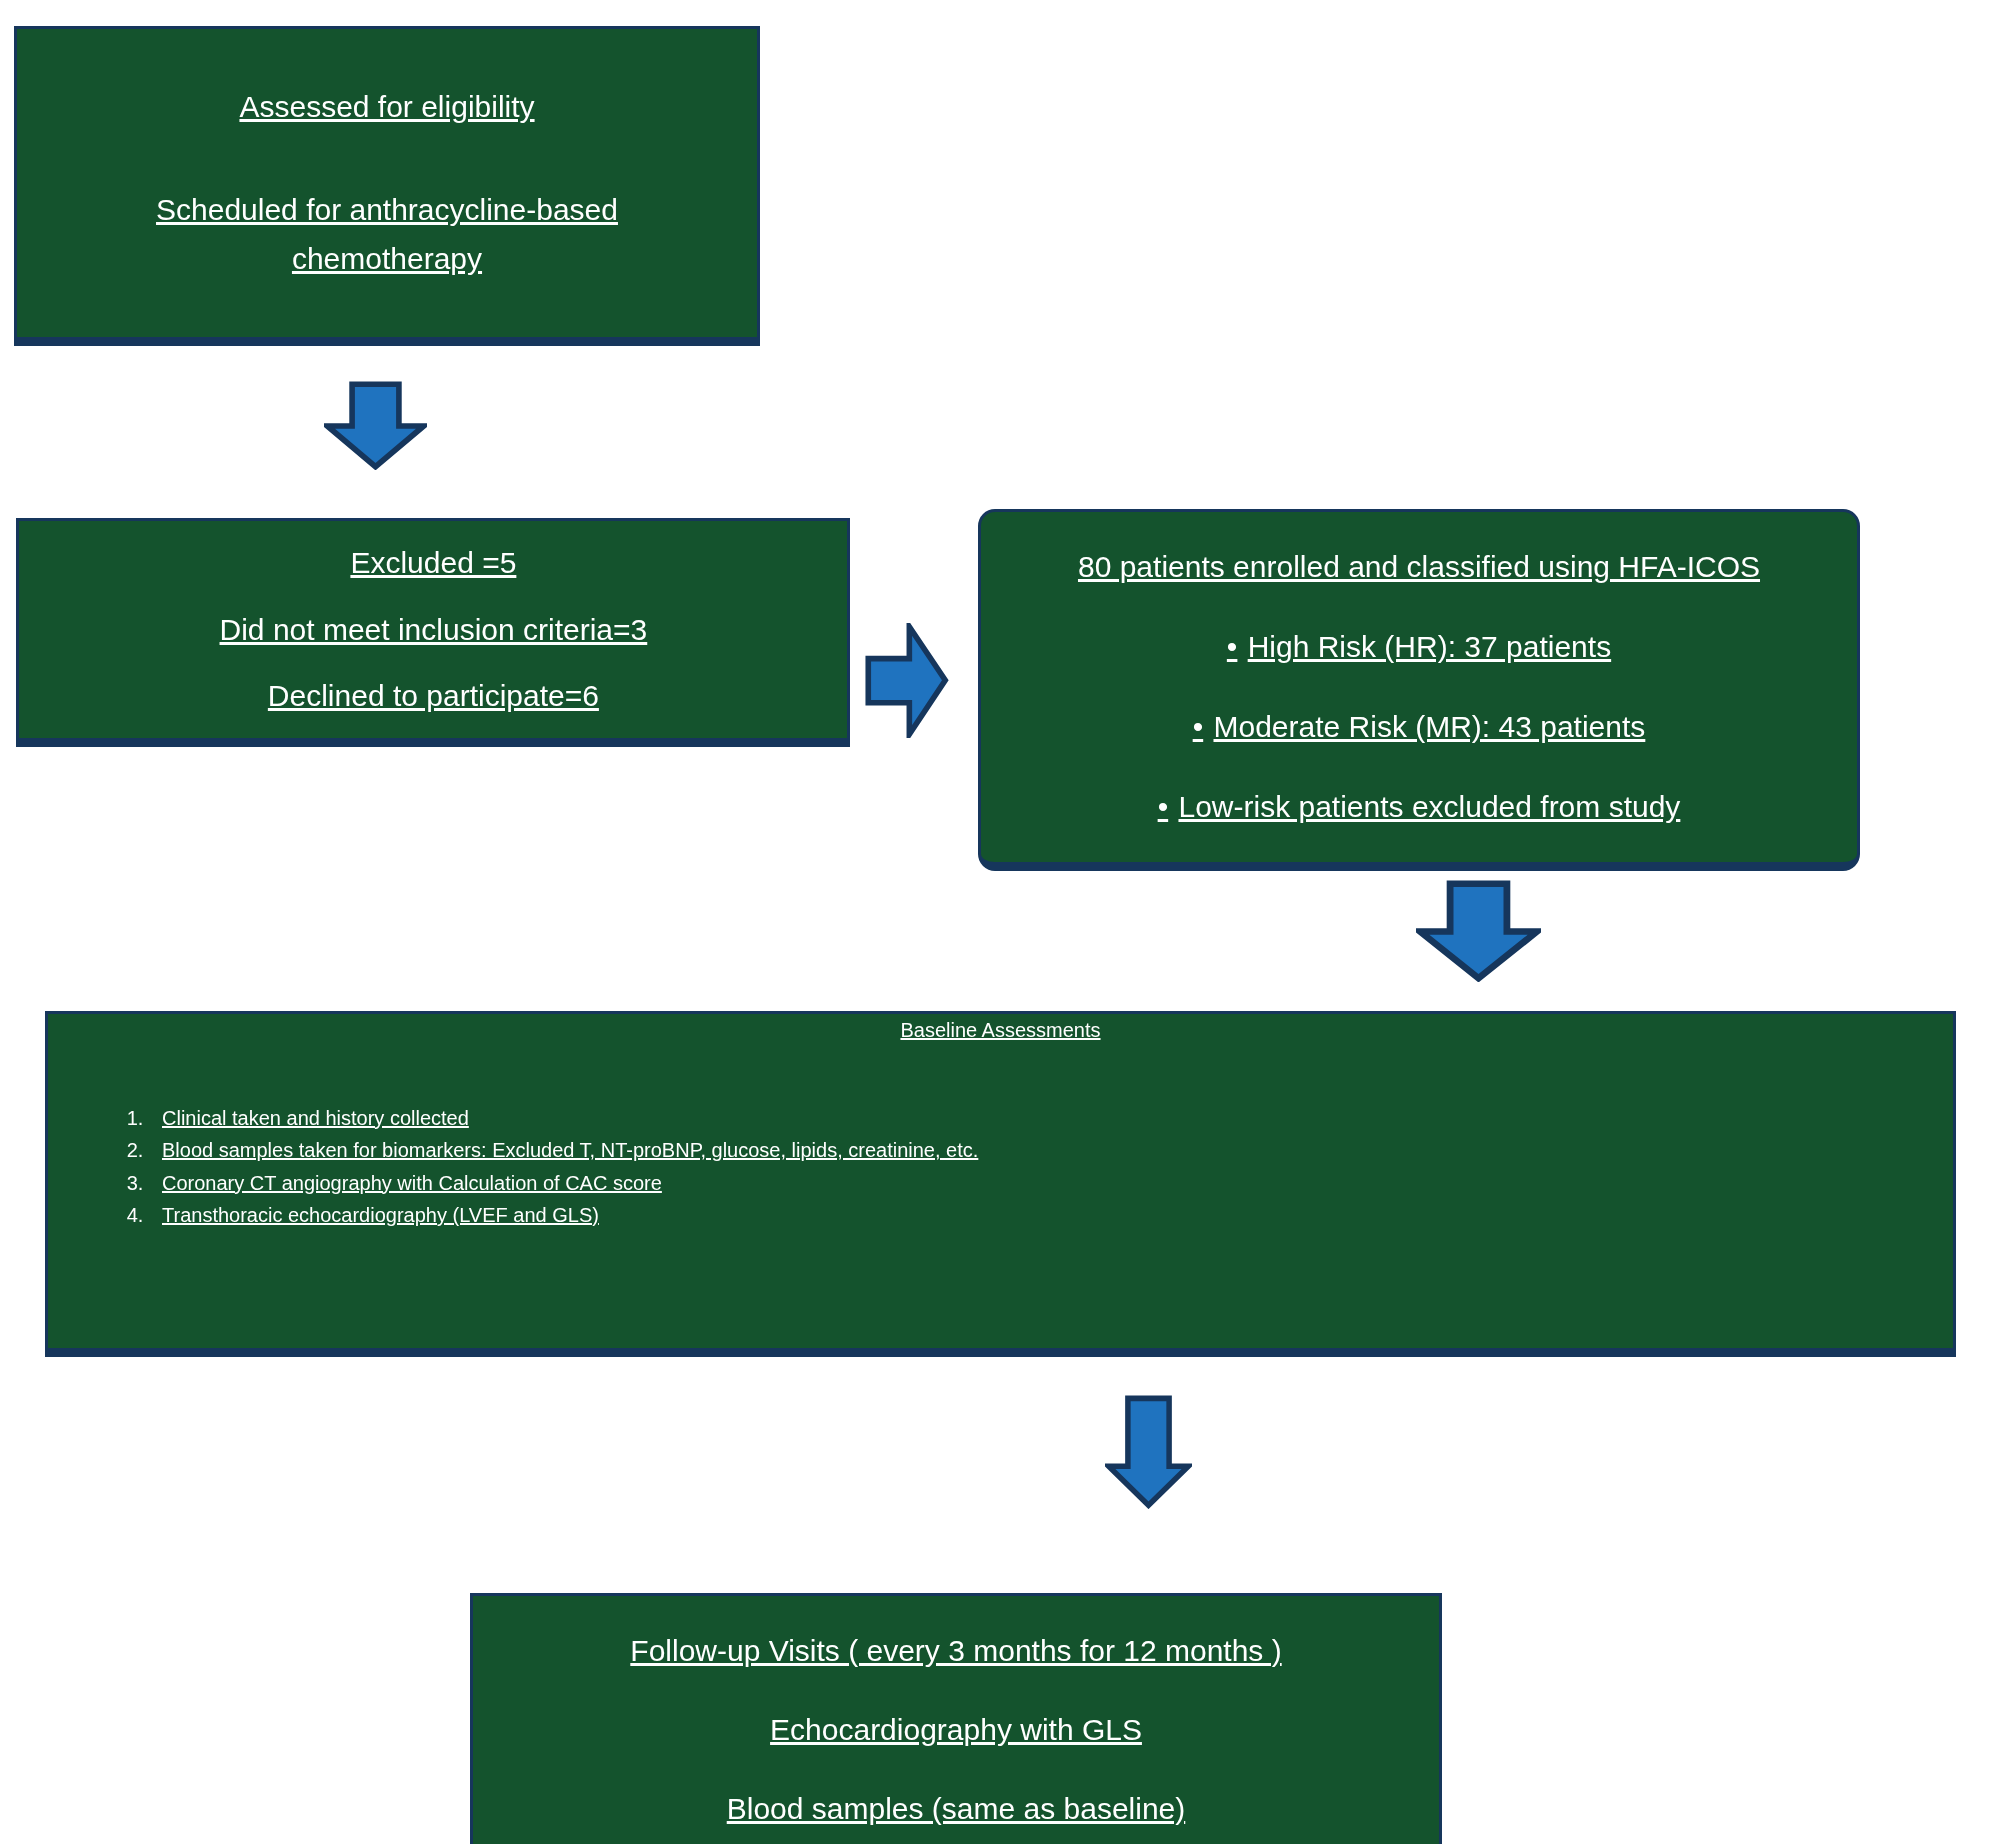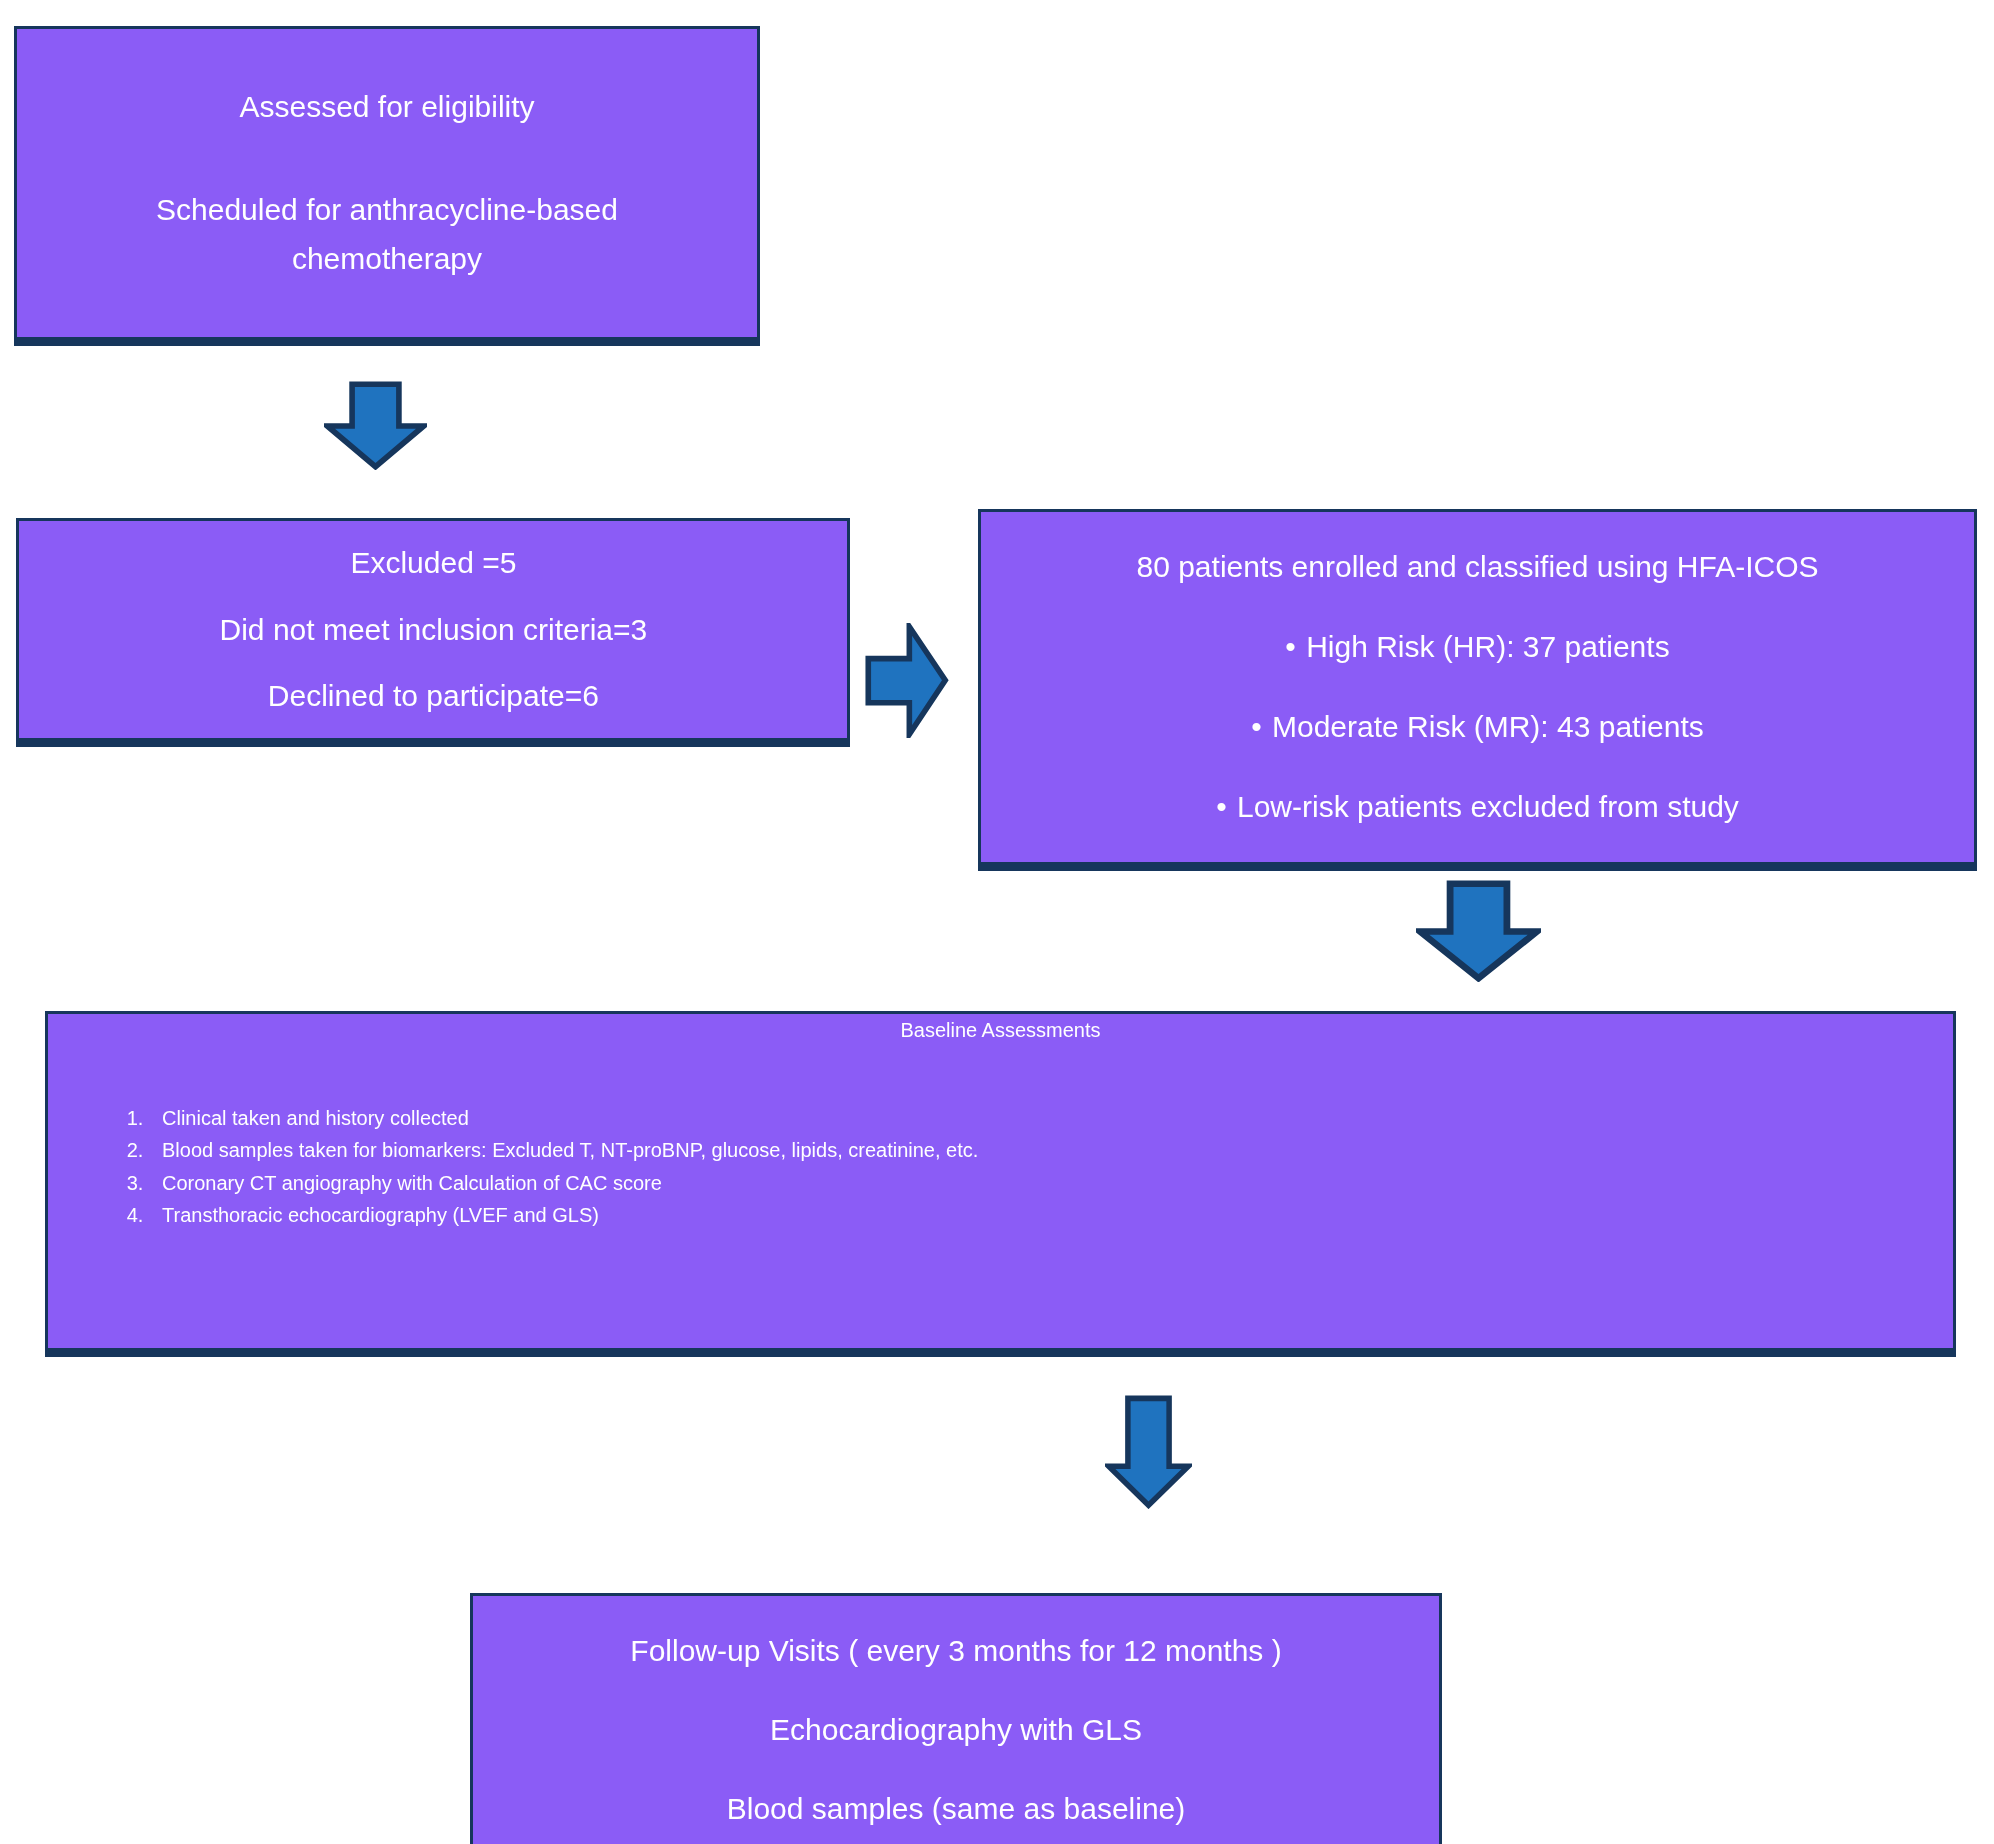--- a/index.html
+++ b/index.html
@@ -8,35 +8,36 @@
     width:1995px;
     height:1845px;
     background:#ffffff;
     font-family:"Liberation Sans", sans-serif;
     color:#ffffff;
     overflow:hidden;
   }
   .fbox{
     position:absolute;
     box-sizing:border-box;
-    background:#8b5cf6;
+    background:#14532d;
     border:3.3px solid #16365c;
     border-bottom-width:9.4px;
     display:flex;
     flex-direction:column;
     justify-content:space-evenly;
     text-align:center;
     font-size:30px;
     line-height:1.25;
+    text-decoration:underline;
   }
   .fbox p{margin:0;padding:0 19px;line-height:1.65;}
   .box-eligibility{left:14px;top:26px;width:746px;height:320px;}
   .box-eligibility .wrapline{max-width:582px;margin:0 auto;}
   .box-excluded{left:16.4px;top:518px;width:834px;height:229px;}
-  .box-enrolled{left:978px;top:509px;width:999px;height:362px;}
+  .box-enrolled{left:978px;top:509px;width:882px;height:362px;border-radius:17px;}
   .box-baseline{left:45px;top:1011px;width:1911px;height:346px;font-size:20px;}
   .box-followup{left:470px;top:1563px;width:972px;height:279px;margin-top:30px;}
 
   .bullet-line{margin:0;line-height:1.3;}
   .bullet-dot{margin-right:10.3px;}
 
   .box-baseline{justify-content:flex-start;text-align:left;}
   .baseline-title{text-align:center;margin-top:24.4px;line-height:1.2;}
   ol.baseline-list{
     margin:55px 0 0 0;

